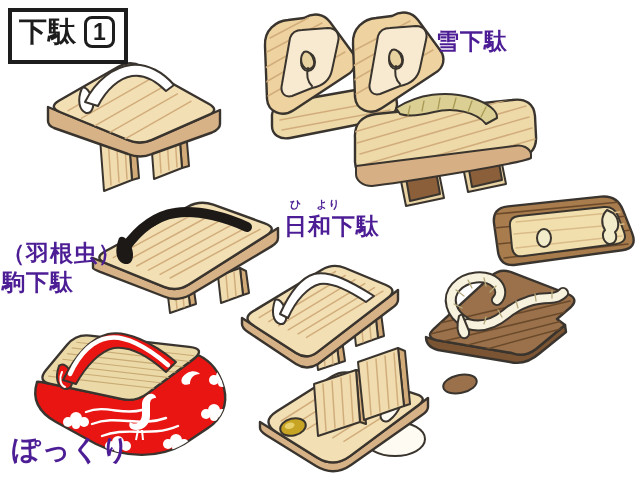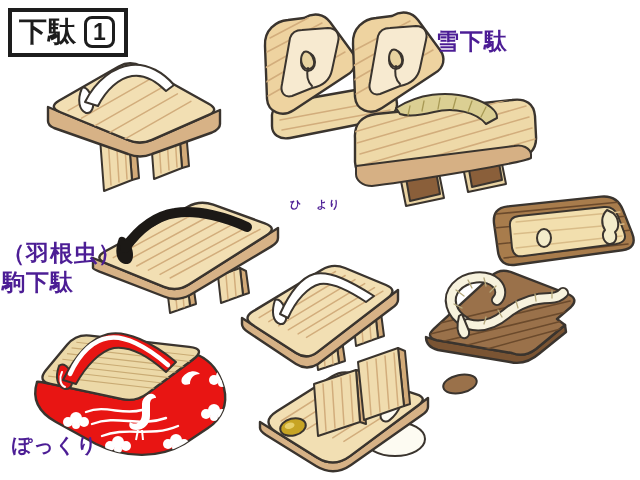--- a/index.html
+++ b/index.html
@@ -1,28 +1,28 @@
 <!DOCTYPE html>
 <html><head>
 <meta charset="utf-8">
 <style>
   html,body{margin:0;padding:0;background:#fff;}
   .canvas{position:relative;width:640px;height:480px;background:#ffffff;overflow:hidden;
           font-family:"Liberation Sans",sans-serif;}
   .canvas svg{position:absolute;display:block;}
   .title-box{position:absolute;left:8px;top:8px;display:flex;align-items:center;gap:7px;
-             border:4px solid #1d1d1d;padding:1px 9px 2px 7px;color:#1d1d1d;
+             border:4px solid #1d1d1d;padding:1px 9px 9px 7px;color:#1d1d1d;
              font-size:28px;font-weight:700;letter-spacing:1px;background:#fff;}
   .title-num{border:3px solid #1d1d1d;border-radius:8px;font-size:23px;font-weight:700;
              padding:0 6px;line-height:1.15;letter-spacing:0;}
   .label{position:absolute;color:#4c1d95;font-size:23px;font-weight:600;line-height:1.24;
          letter-spacing:1px;white-space:nowrap;}
   .furigana{display:flex;font-size:11px;font-weight:600;letter-spacing:1px;line-height:1;
             margin:0 0 2px 6px;gap:14px;}
-  .big{font-size:20px;}
+  .big{font-size:28px;}
   
   .o{stroke:#3a342e;stroke-width:2.4;stroke-linejoin:round;stroke-linecap:round;}
   .o2{stroke:#3a342e;stroke-width:2;stroke-linejoin:round;stroke-linecap:round;}
   .gr{stroke:#d2ad7c;stroke-width:1.5;fill:none;stroke-linecap:round;}
   .grd{stroke:#6b4a2c;stroke-width:1.6;fill:none;stroke-linecap:round;}
   .gri{stroke:#d9bc88;stroke-width:1.3;fill:none;stroke-linecap:round;}
   .grf{stroke:#c9ab74;stroke-width:1.1;fill:none;}
   .ht{stroke:#a89a55;stroke-width:1.3;fill:none;stroke-linecap:round;}
   .hr{stroke:#b6a97c;stroke-width:1.3;fill:none;stroke-linecap:round;}
   .wav{stroke:#fff;stroke-width:2.4;fill:none;stroke-linecap:round;}
@@ -383,18 +383,19 @@
   <div class="label" style="left:2px;top:239px">
     <div>（羽根虫）</div>
     <div>駒下駄</div>
   </div>
 
   <div class="label" style="left:284px;top:199px">
     <div class="furigana">
       <span>ひ</span>
       <span>より</span>
     </div>
+    <div>日和下駄</div>
   </div>
 
 
   <div class="label big" style="left:12px;top:433px">ぽっくり</div>
 
 </div>
 
 </body></html>

